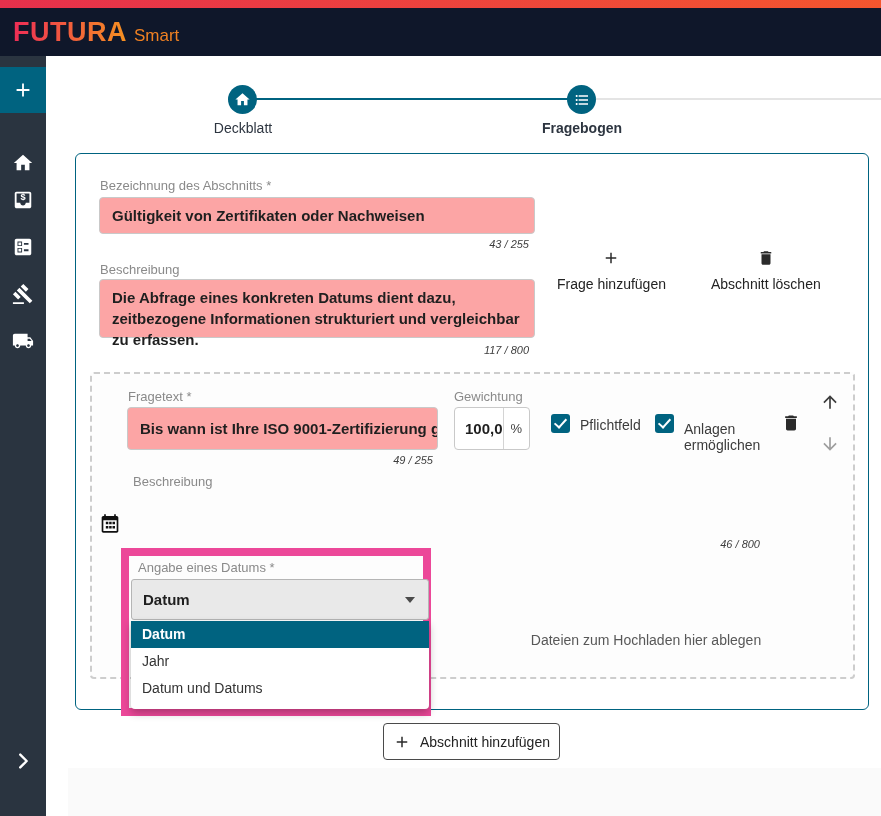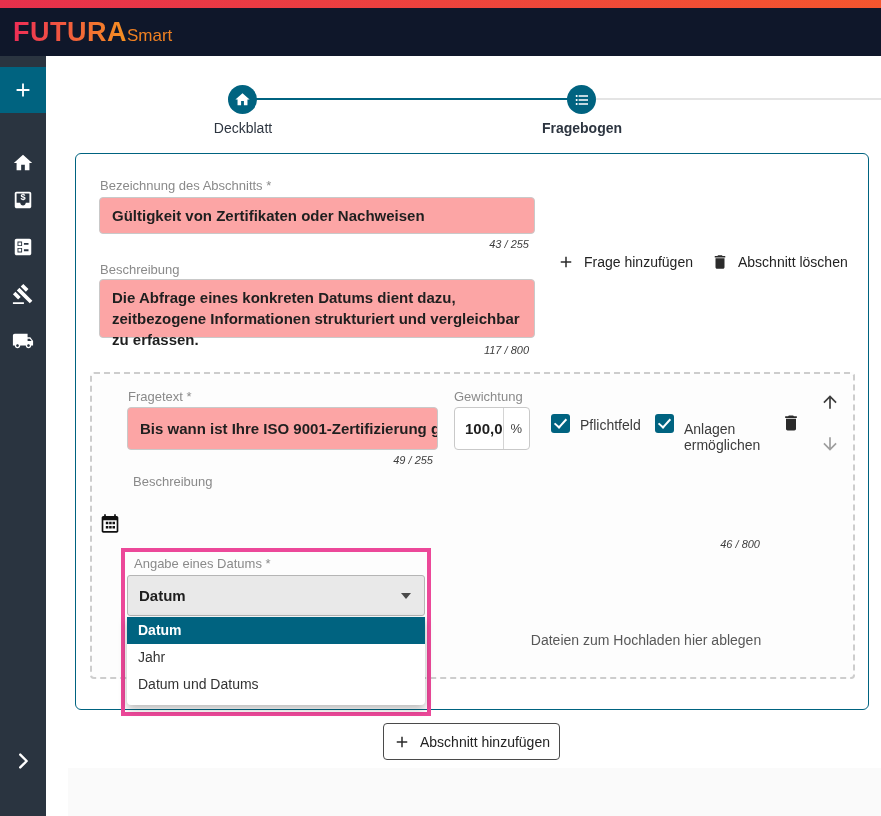--- a/index.html
+++ b/index.html
@@ -3,21 +3,21 @@
 <meta charset="utf-8">
 <style>
   html,body{margin:0;padding:0;}
   body{font-family:"Liberation Sans", sans-serif;}
   .app{position:relative;width:881px;height:816px;background:#ffffff;overflow:hidden;}
 
   
   .top-strip{position:absolute;left:0;top:0;width:881px;height:8px;background:linear-gradient(90deg,#e6304c,#f4562e);}
   .header{position:absolute;left:0;top:8px;width:881px;height:48px;background:#0f172a;display:flex;align-items:center;padding-left:13px;box-sizing:border-box;}
   .brand{font-size:27px;font-weight:bold;letter-spacing:.5px;background:linear-gradient(90deg,#ee2d56,#f59121);-webkit-background-clip:text;background-clip:text;color:transparent;}
-  .brand-suffix{font-size:17px;color:#f08122;padding-top:7px;}
+  .brand-suffix{font-size:17px;color:#f08122;margin-left:7px;padding-top:7px;}
 
   
   .sidebar{position:absolute;left:0;top:56px;width:46px;height:760px;background:#2a3440;}
   .plus-tile{position:absolute;left:0;top:11px;width:46px;height:46px;background:#006380;display:flex;align-items:center;justify-content:center;cursor:pointer;}
   .side-icon{position:absolute;left:12px;width:22px;height:22px;cursor:pointer;}
   .si-home{top:96px;}
   .si-inbox{top:133px;}
   .si-list{top:180px;}
   .si-gavel{top:227px;}
   .si-truck{top:274px;}
@@ -39,21 +39,21 @@
   .card{position:absolute;left:75px;top:153px;width:794px;height:557px;border:1px solid #006380;border-radius:6px;background:#fff;box-sizing:border-box;}
   .f-label{position:absolute;font-size:13px;color:#8a8a8a;white-space:nowrap;}
   .f-counter{position:absolute;font-size:11px;font-style:italic;color:#3d3d3d;text-align:right;}
   .t-input{position:absolute;border:1px solid #c9c9c9;border-radius:4px;background:#fca5a5;font-size:15px;font-weight:bold;color:#1f1f1f;box-sizing:border-box;cursor:text;}
   .lbl-sec-name{left:24px;top:24px;}
   .inp-sec-name{left:23px;top:43px;width:436px;height:37px;line-height:35px;padding:0 12px;white-space:nowrap;overflow:hidden;}
   .cnt-sec-name{left:23px;top:84px;width:430px;}
   .lbl-sec-desc{left:24px;top:108px;}
   .inp-sec-desc{left:23px;top:125px;width:436px;height:59px;padding:7px 12px;line-height:1.4;}
   .cnt-sec-desc{left:23px;top:190px;width:430px;}
-  .tool-btn{position:absolute;top:95px;height:26px;display:flex;align-items:center;gap:9px;font-size:14px;color:#232323;cursor:pointer;}
+  .tool-btn{position:absolute;top:95px;height:26px;display:flex;align-items:center;gap:9px;font-size:14px;color:#232323;cursor:pointer;flex-direction:column;}
   .btn-add-q{left:481px;}
   .btn-del-sec{left:635px;}
   .btn-ic{width:18px;height:18px;}
 
   
   .qbox{position:absolute;left:14px;top:218px;width:765px;height:307px;border:2px dashed #cdcdcd;border-radius:4px;background:#fdfdfd;box-sizing:border-box;}
   .lbl-qtext{left:36px;top:15px;}
   .inp-qtext{left:35px;top:33px;width:311px;height:43px;line-height:41px;padding:0 12px;white-space:nowrap;overflow:hidden;}
   .cnt-qtext{left:35px;top:80px;width:306px;}
   .lbl-weight{left:362px;top:15px;}
@@ -72,21 +72,21 @@
   .q-arrow{position:absolute;left:728px;width:20px;height:20px;cursor:pointer;}
   .arr-up{top:18px;}
   .arr-down{top:60px;}
   .lbl-qdesc{left:41px;top:100px;}
   .inp-qdesc{left:40px;top:117px;width:634px;height:43px;line-height:41px;padding:0 12px;white-space:nowrap;overflow:hidden;}
   .cnt-qdesc{left:40px;top:164px;width:628px;}
   .calendar-ic{position:absolute;left:8px;top:139px;width:20px;height:21px;}
   .upload-hint{position:absolute;left:378px;top:258px;width:352px;text-align:center;font-size:14px;color:#585858;cursor:pointer;}
 
   
-  .hl-box{position:absolute;left:29px;top:174px;width:310px;height:168px;border:4px solid #ec4899;box-sizing:border-box;}
+  .hl-box{position:absolute;left:29px;top:174px;width:310px;height:168px;border:8px solid #ec4899;box-sizing:border-box;}
   .lbl-date{left:9px;top:4px;}
   .dd-select{position:absolute;left:2px;top:23px;width:298px;height:41px;background:#e9e9e9;border:1px solid #b5b5b5;border-radius:3px;box-sizing:border-box;display:flex;align-items:center;cursor:pointer;}
   .dd-value{flex:1;padding-left:11px;font-size:15px;font-weight:bold;color:#1f1f1f;}
   .dd-caret{width:0;height:0;border-left:5px solid transparent;border-right:5px solid transparent;border-top:6px solid #4a4a4a;margin-right:13px;}
   .dd-menu{position:absolute;left:2px;top:65px;width:298px;background:#fff;border-radius:0 0 4px 4px;box-shadow:0 4px 9px rgba(0,0,0,.28);padding-bottom:7px;z-index:5;}
   .dd-opt{height:27px;line-height:27px;padding-left:11px;font-size:14px;color:#333;cursor:pointer;}
   .dd-opt.selected{background:#006380;color:#fff;font-weight:bold;}
 
   
   .btn-add-section{position:absolute;left:383px;top:723px;width:177px;height:37px;border:1px solid #4a4a4a;border-radius:4px;background:#fff;display:flex;align-items:center;justify-content:center;gap:9px;font-size:14px;color:#232323;box-sizing:border-box;cursor:pointer;}

